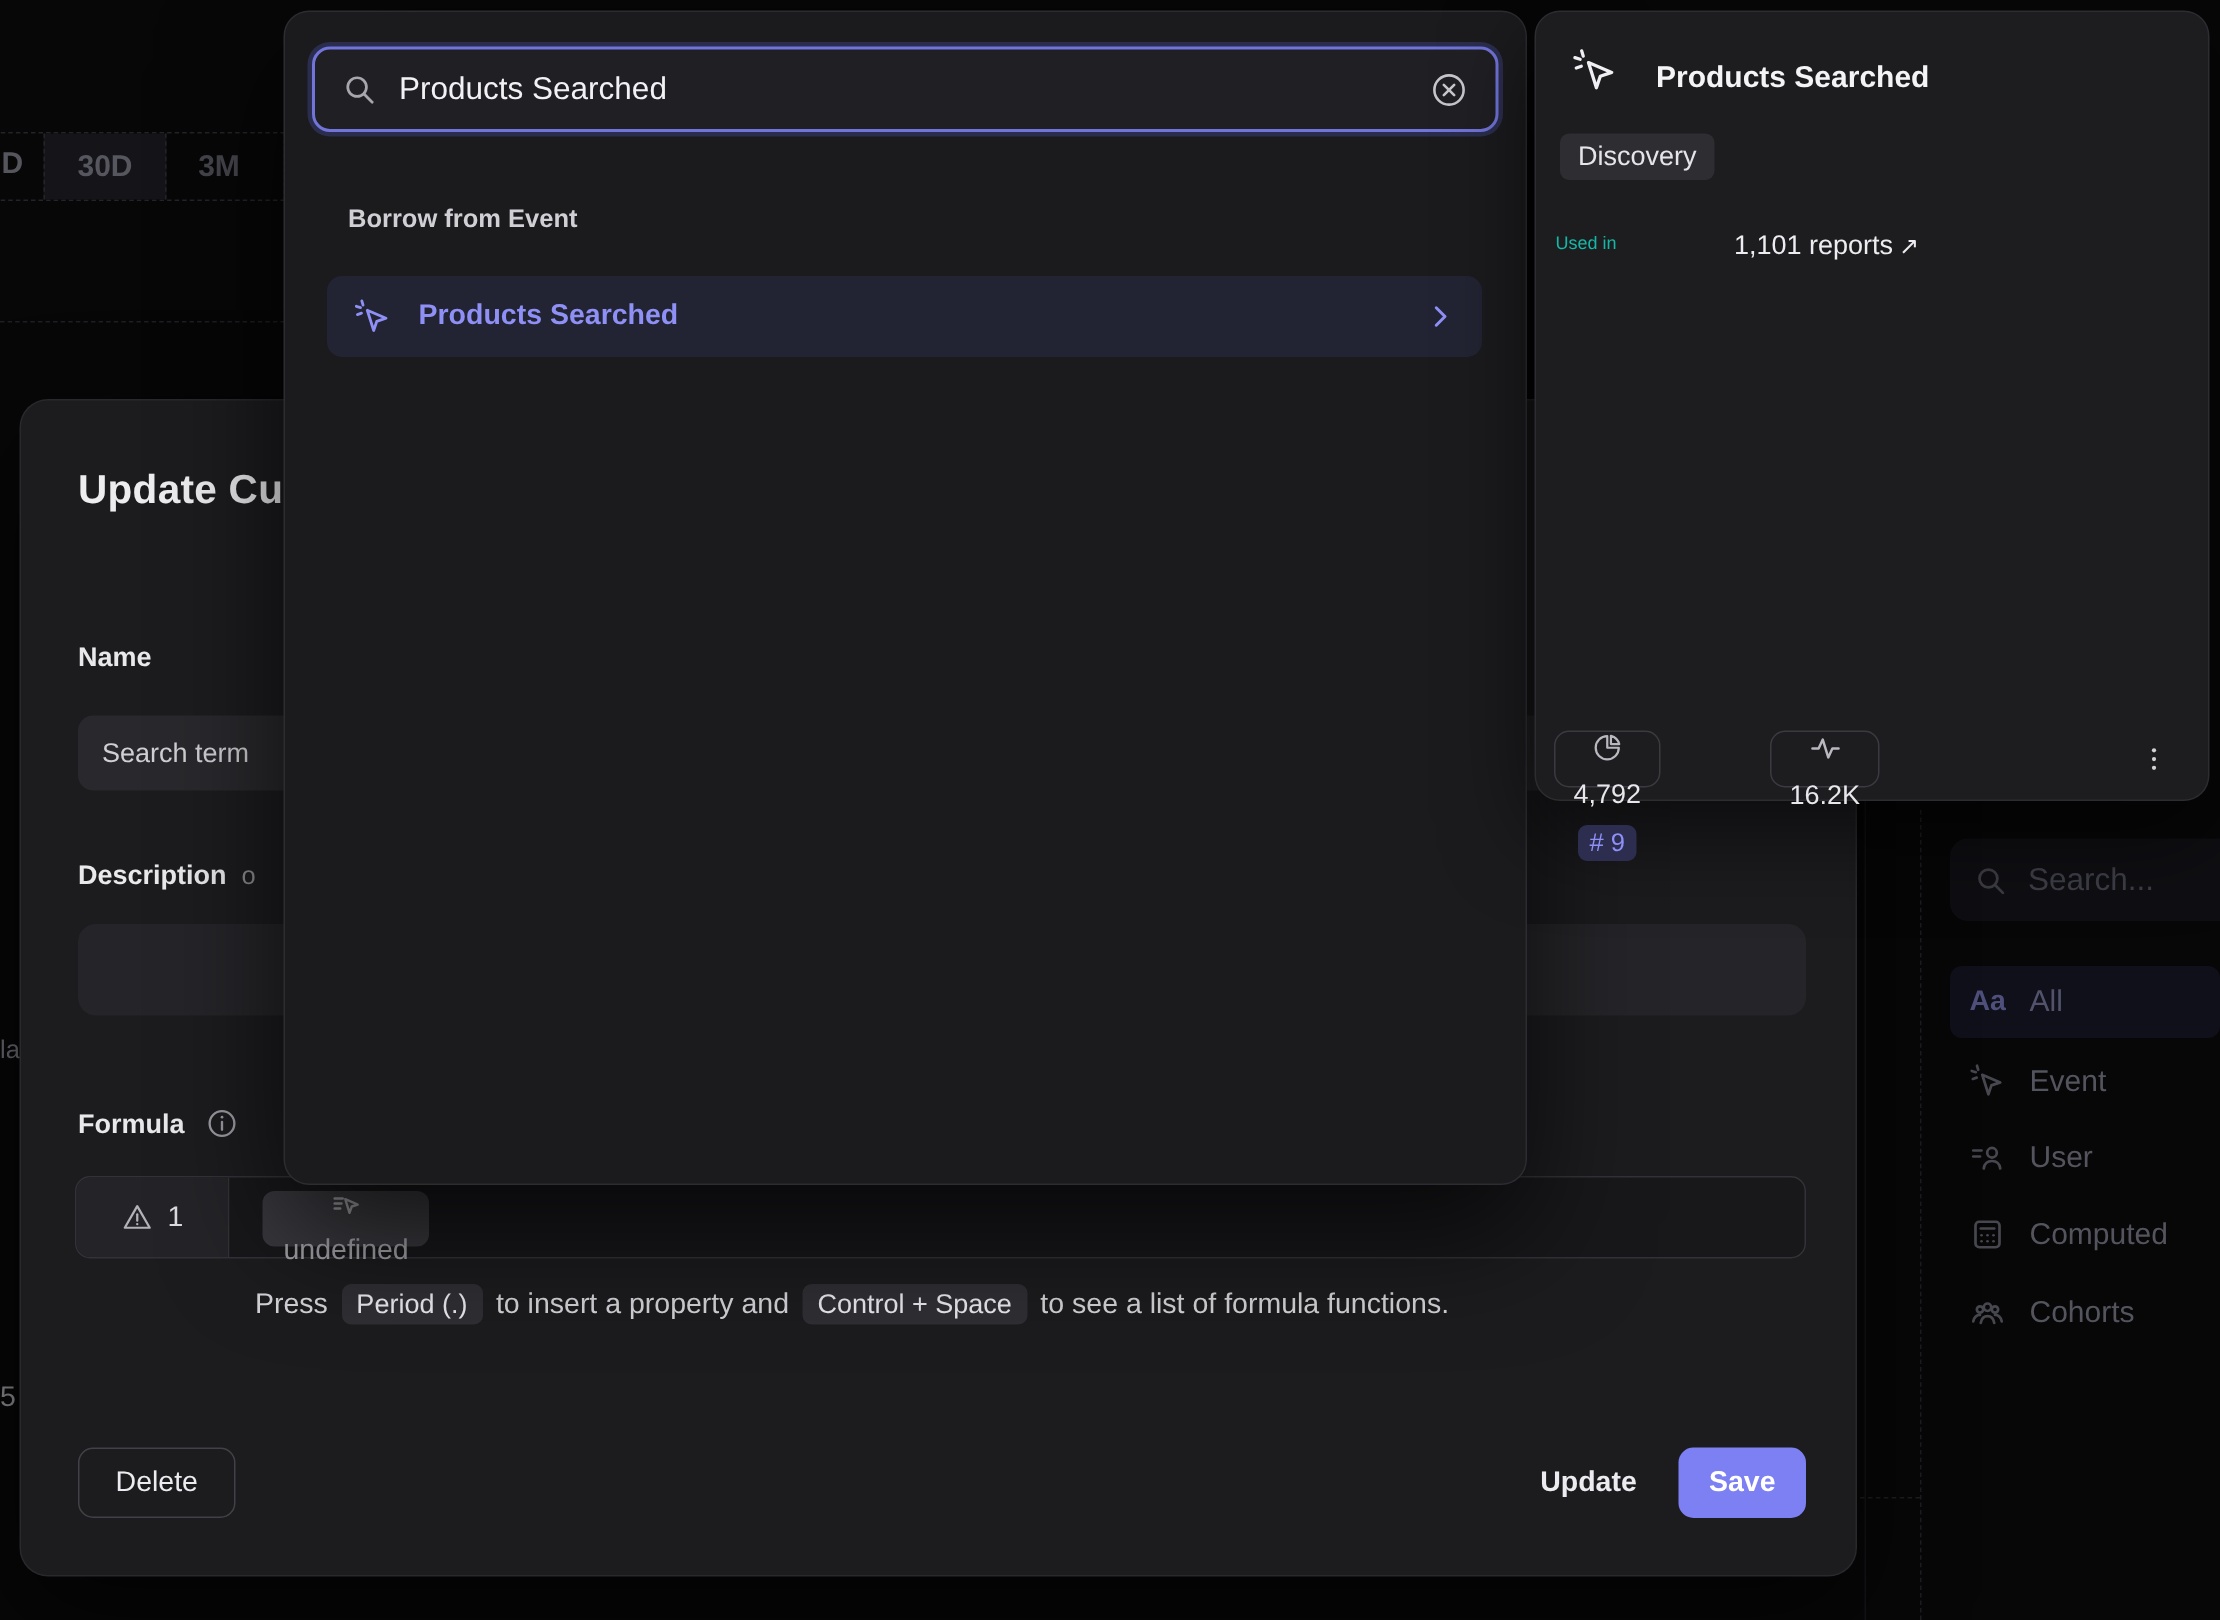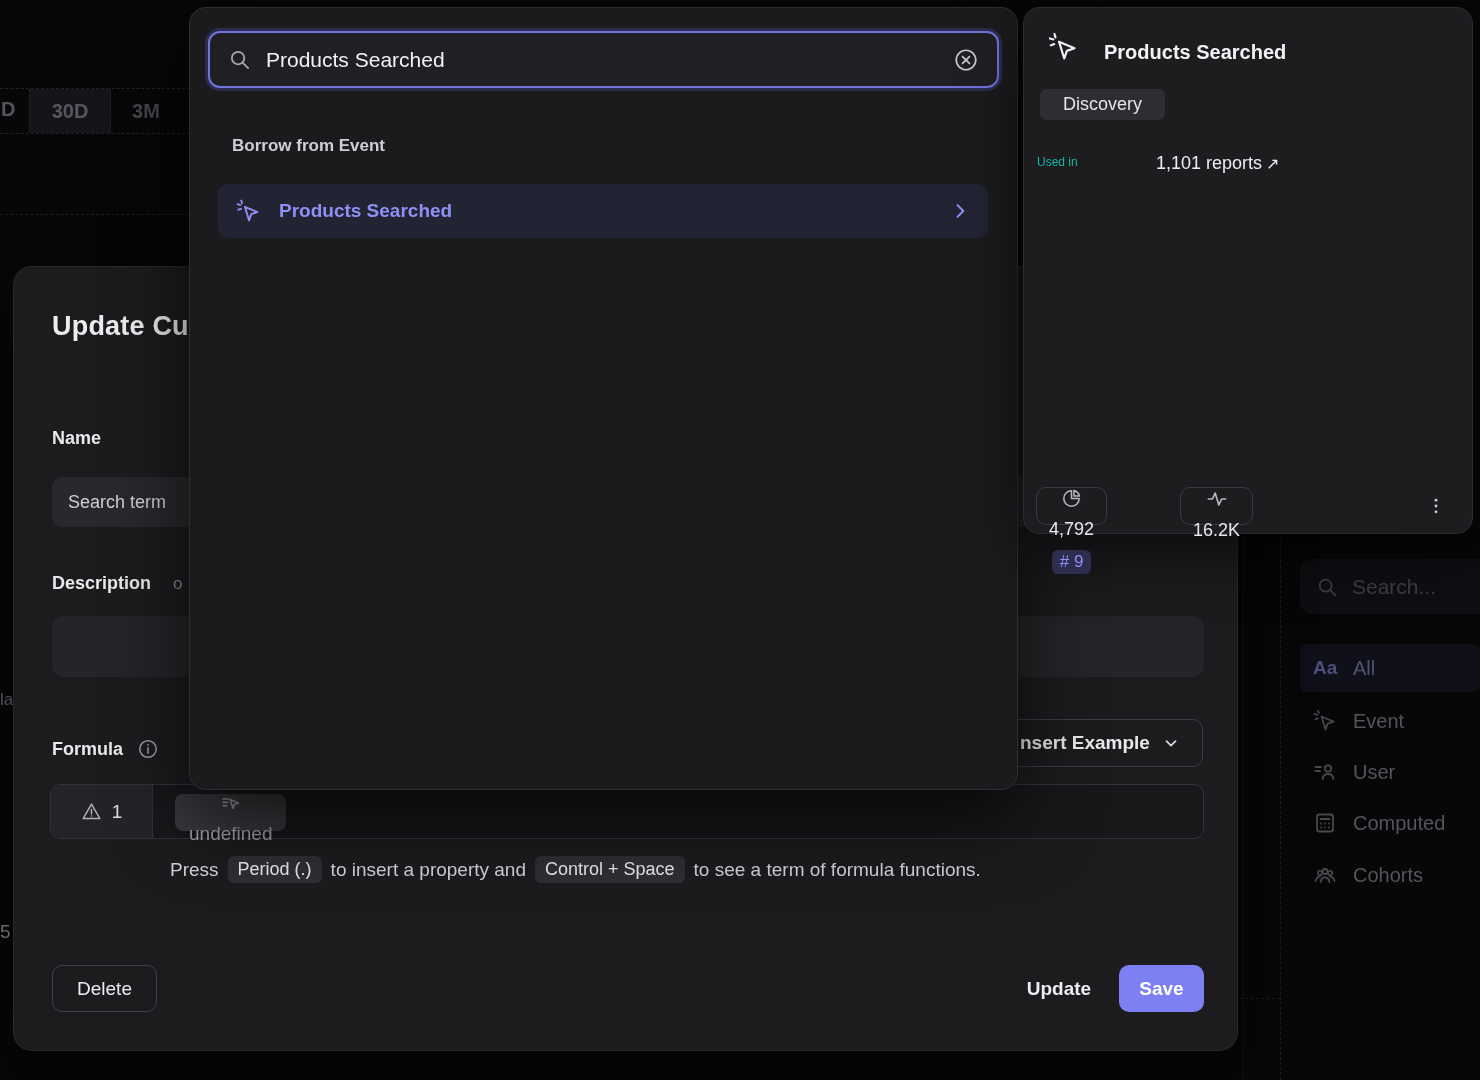--- a/index.html
+++ b/index.html
@@ -34,21 +34,21 @@
   .sb-aa { width:24px; text-align:center; }
 
   
   .modal { position:absolute; left:14px; top:267px; width:1223px; height:783px; background:#1c1c1f; border-radius:18px;
     box-shadow:0 0 0 1px #28282d, 0 24px 70px rgba(0,0,0,.65); }
   .m-title { position:absolute; left:38px; top:44px; font-size:27px; font-weight:700; color:#ededf0; letter-spacing:.2px; }
   .m-label { position:absolute; font-size:18px; font-weight:700; color:#e9e9ec; }
   .m-name-label { left:38px; top:161px; }
   .m-name-input { position:absolute; left:38px; top:210px; width:1152px; height:50px; background:#29292d; border:none; border-radius:10px;
     color:#cfcfd4; font-size:18px; padding:0 16px; font-family:inherit; outline:none; }
-  .m-desc-row { position:absolute; left:38px; top:306px; display:flex; align-items:baseline; gap:22px; }
+  .m-desc-row { position:absolute; left:38px; top:306px; display:flex; align-items:baseline; gap:10px; }
   .m-desc-frag { font-size:17px; font-weight:400; color:#8a8a90; }
   .m-desc-box { position:absolute; left:38px; top:349px; width:1152px; height:61px; background:#252529; border:none; border-radius:12px; resize:none; outline:none; }
   .m-formula-row-label { position:absolute; left:38px; top:471px; display:flex; align-items:center; gap:14px; }
   .m-info { color:#9a9aa0; }
   .m-insert-btn { position:absolute; left:974px; top:452px; width:215px; height:48px; background:transparent; border:1px solid #3c3c42; border-radius:10px;
     color:#e9e9ec; font-size:19px; font-weight:600; display:flex; align-items:center; gap:12px; padding-left:31px; font-family:inherit; cursor:pointer; }
   .m-insert-btn .icon { color:#d6d6da; }
   .m-formula { position:absolute; left:36px; top:517px; width:1154px; height:55px; background:#18181b; border:1px solid #323238; border-radius:10px; display:flex; align-items:stretch; }
   .m-warn { width:102px; background:#242428; border-right:1px solid #323238; border-radius:9px 0 0 9px; display:flex; align-items:center; justify-content:center; gap:10px; }
   .m-warn .icon { color:#b2b2b8; }
@@ -77,21 +77,21 @@
     display:flex; align-items:center; gap:18px; padding:0 18px; cursor:pointer; }
   .dd-row .evt { color:#8e90f6; }
   .dd-row-label { color:#8e90f6; font-size:19px; font-weight:700; }
   .dd-row .chev { margin-left:auto; color:#8e90f6; }
 
   
   .card { position:absolute; left:1024px; top:8px; width:448px; height:525px; background:#1d1d20; border-radius:16px;
     box-shadow:0 0 0 1px #2c2c31, 0 20px 60px rgba(0,0,0,.6); }
   .c-icon { position:absolute; left:24px; top:24px; color:#f0f0f4; }
   .c-title { position:absolute; left:80px; top:33px; font-size:20px; font-weight:700; color:#f4f4f7; }
-  .c-badge { position:absolute; left:16px; top:81px; height:31px; background:#2d2d32; border-radius:6px; padding:0 23px;
+  .c-badge { position:absolute; left:16px; top:81px; height:31px; background:#2d2d32; border-radius:6px; padding:0 12px;
     display:flex; align-items:center; color:#e5e5e9; font-size:18px; }
   .c-used-label { position:absolute; left:13px; top:147px; color:#14b8a6; font-size:12px; }
   .c-used-value { position:absolute; left:132px; top:145px; color:#ededf1; font-size:18px; cursor:pointer; }
   .c-used-value .arr { font-size:16px; margin-left:4px; }
   .c-pill { position:absolute; top:479px; height:38px; border:1px solid #3a3a40; border-radius:10px;
     display:flex; align-items:center; gap:10px; padding:0 12px; color:#e8e8ec; font-size:18px; cursor:pointer;flex-direction:column; }
   .c-pill .icon { color:#b8b8be; }
   .c-pill-1 { left:12px; }
   .c-pill-2 { left:156px; }
   .c-rank { background:#2d2d50; color:#8d90f6; border-radius:6px; padding:2px 8px; font-size:17px; }
@@ -184,26 +184,20 @@
 
     <div class="m-formula-row-label">
       <span class="m-label" style="position:static">Formula</span>
       <svg class="icon m-info" width="22" height="22" viewBox="0 0 24 24" fill="none" stroke="currentColor" stroke-width="1.7" stroke-linecap="round">
         <circle cx="12" cy="12" r="9"></circle>
           <line x1="12" y1="10.8" x2="12" y2="16.5"></line>
           <circle cx="12" cy="7.4" r="1" fill="currentColor" stroke="none"></circle>
       </svg>
     </div>
 
-    <button class="m-insert-btn">
-      <span>nsert Example</span>
-      <svg class="icon" width="18" height="18" viewBox="0 0 24 24" fill="none" stroke="currentColor" stroke-width="2.4" stroke-linecap="round" stroke-linejoin="round">
-        <path d="M6 9.5 L12 15.5 L18 9.5"></path>
-      </svg>
-    </button>
 
     <div class="m-formula">
       <div class="m-warn">
         <svg class="icon" width="21" height="21" viewBox="0 0 24 24" fill="none" stroke="currentColor" stroke-width="1.7" stroke-linecap="round" stroke-linejoin="round">
           <path d="M12 3.5 L21.5 20 L2.5 20 Z"></path>
             <line x1="12" y1="9.8" x2="12" y2="14.6"></line>
             <circle cx="12" cy="17.2" r="0.9" fill="currentColor" stroke="none"></circle>
         </svg>
         <span class="m-warn-count">1</span>
       </div>
@@ -216,21 +210,21 @@
         </svg>
         <span class="m-chip-label">undefined</span>
       </div>
     </div>
 
     <div class="m-hint">
       <span>Press</span>
       <span class="kbd">Period (.)</span>
       <span>to insert a property and</span>
       <span class="kbd">Control + Space</span>
-      <span>to see a term of formula functions.</span>
+      <span>to see a list of formula functions.</span>
     </div>
 
     <button class="m-delete">Delete</button>
     <button class="m-cancel">Update</button>
     <button class="m-save">Save</button>
   </div>
 
   <div class="dropdown">
     <div class="dd-search">
       <svg class="icon mag" width="23" height="23" viewBox="0 0 24 24" fill="none" stroke="currentColor" stroke-width="1.9" stroke-linecap="round">

